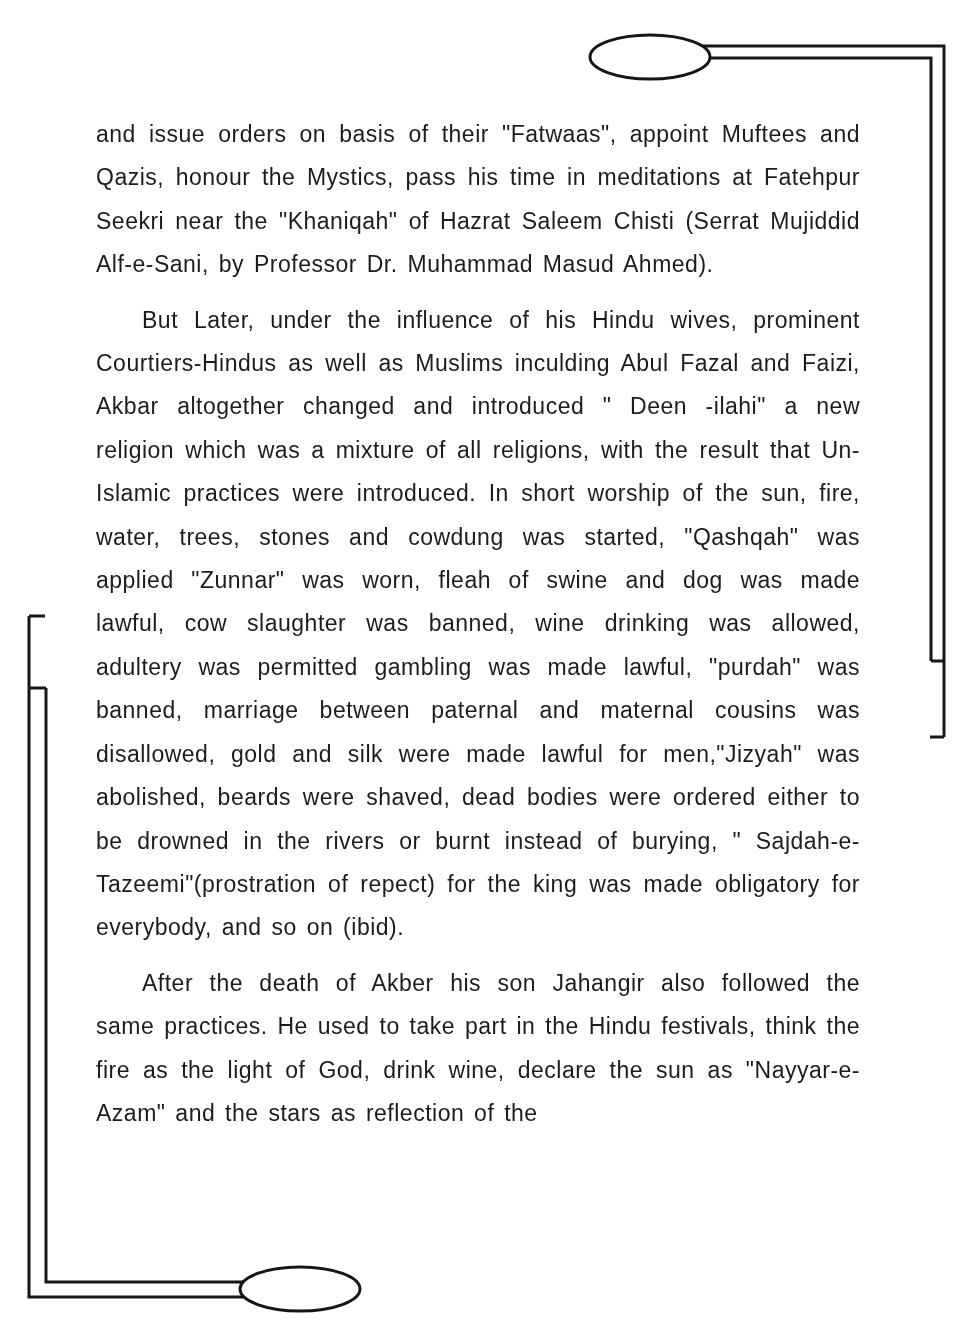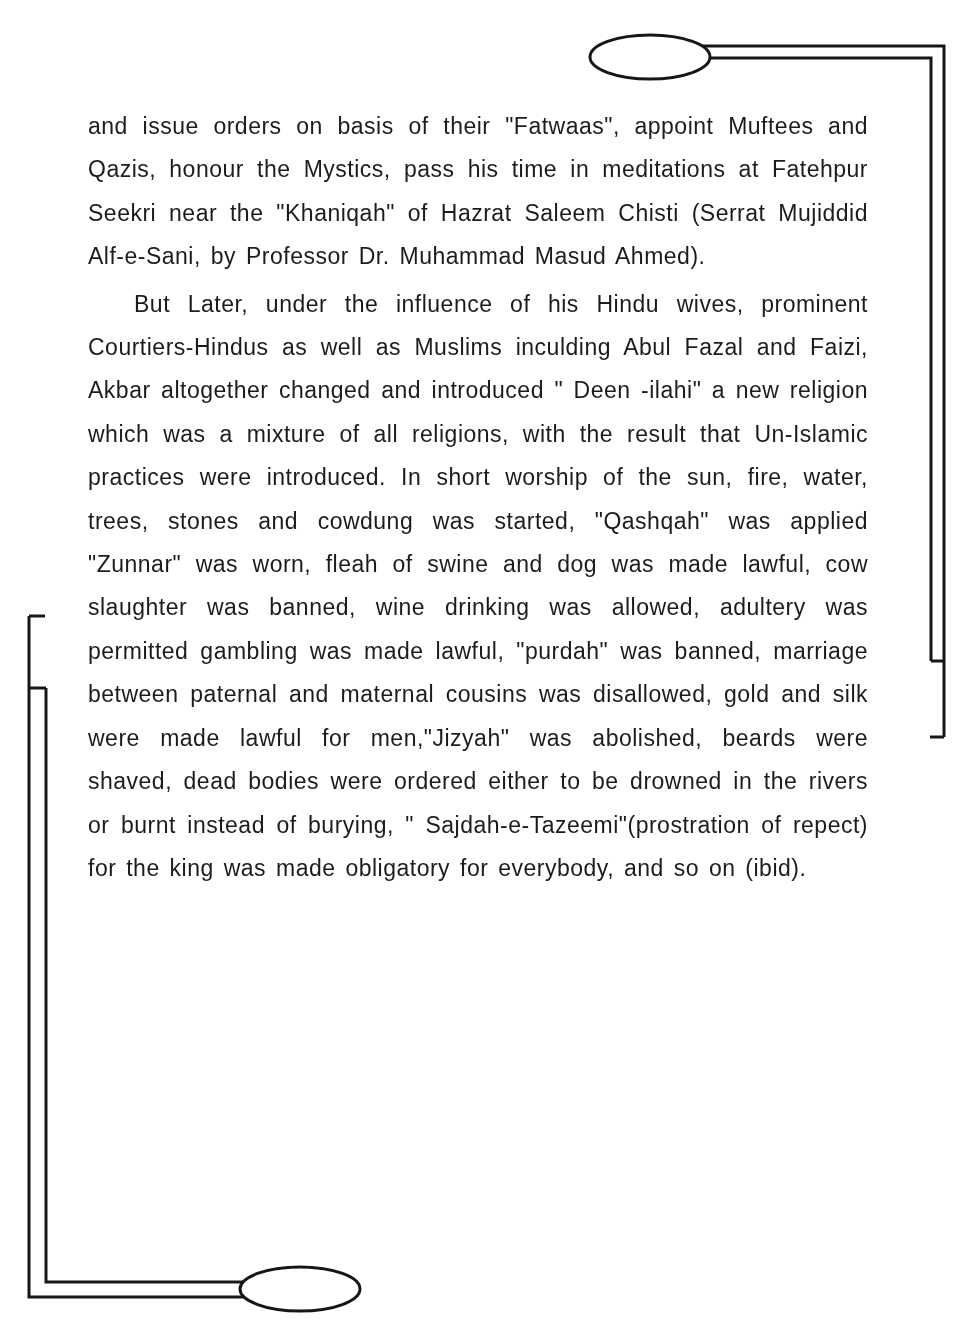--- a/index.html
+++ b/index.html
@@ -31,21 +31,21 @@
     top: 101px;
     width: 788px;
     font-size: 23px;
     line-height: 43.4px;
     color: #1c1c1c;
     text-align: justify;
     letter-spacing: 0.5px;
     word-spacing: 3px;
   }
   .para {
-    margin: 4px;
+    margin: 12px;
     padding: 0;
   }
   .para.indent {
     text-indent: 46px;
   }
 </style>
 </head>
 <body>
 
 <div class="page">
@@ -61,15 +61,16 @@
     <g>
       <path d="M 302 1297 L 29 1297 L 29 616 M 29 616 L 45 616"></path>
       <path d="M 302 1282 L 46 1282 L 46 688 M 46 688 L 28 688"></path>
       <ellipse cx="300" cy="1289" rx="60" ry="22" fill="#ffffff"></ellipse>
     </g>
   </svg>
 
   <div class="text-block">
     <p class="para">and issue orders on basis of their "Fatwaas", appoint Muftees and Qazis, honour the Mystics, pass his time in meditations at Fatehpur Seekri near the "Khaniqah" of Hazrat Saleem Chisti (Serrat Mujiddid Alf-e-Sani, by Professor Dr. Muhammad Masud Ahmed).</p>
     <p class="para indent">But Later, under the influence of his Hindu wives, prominent Courtiers-Hindus as well as Muslims inculding Abul Fazal and Faizi, Akbar altogether changed and introduced " Deen -ilahi" a new religion which was a mixture of all religions, with the result that Un-Islamic practices were introduced. In short worship of the sun, fire, water, trees, stones and cowdung was started, "Qashqah" was applied "Zunnar" was worn, fleah of swine and dog was made lawful, cow slaughter was banned, wine drinking was allowed, adultery was permitted gambling was made lawful, "purdah" was banned, marriage between paternal and maternal cousins was disallowed, gold and silk were made lawful for men,"Jizyah" was abolished, beards were shaved, dead bodies were ordered either to be drowned in the rivers or burnt instead of burying, " Sajdah-e-Tazeemi"(prostration of repect) for the king was made obligatory for everybody, and so on (ibid).</p>
+    <p class="para indent">After the death of Akber his son Jahangir also followed the same practices. He used to take part in the Hindu festivals, think the fire as the light of God, drink wine, declare the sun as "Nayyar-e-Azam" and the stars as reflection of the</p>
   </div>
 
 </div>
 
 </body></html>

